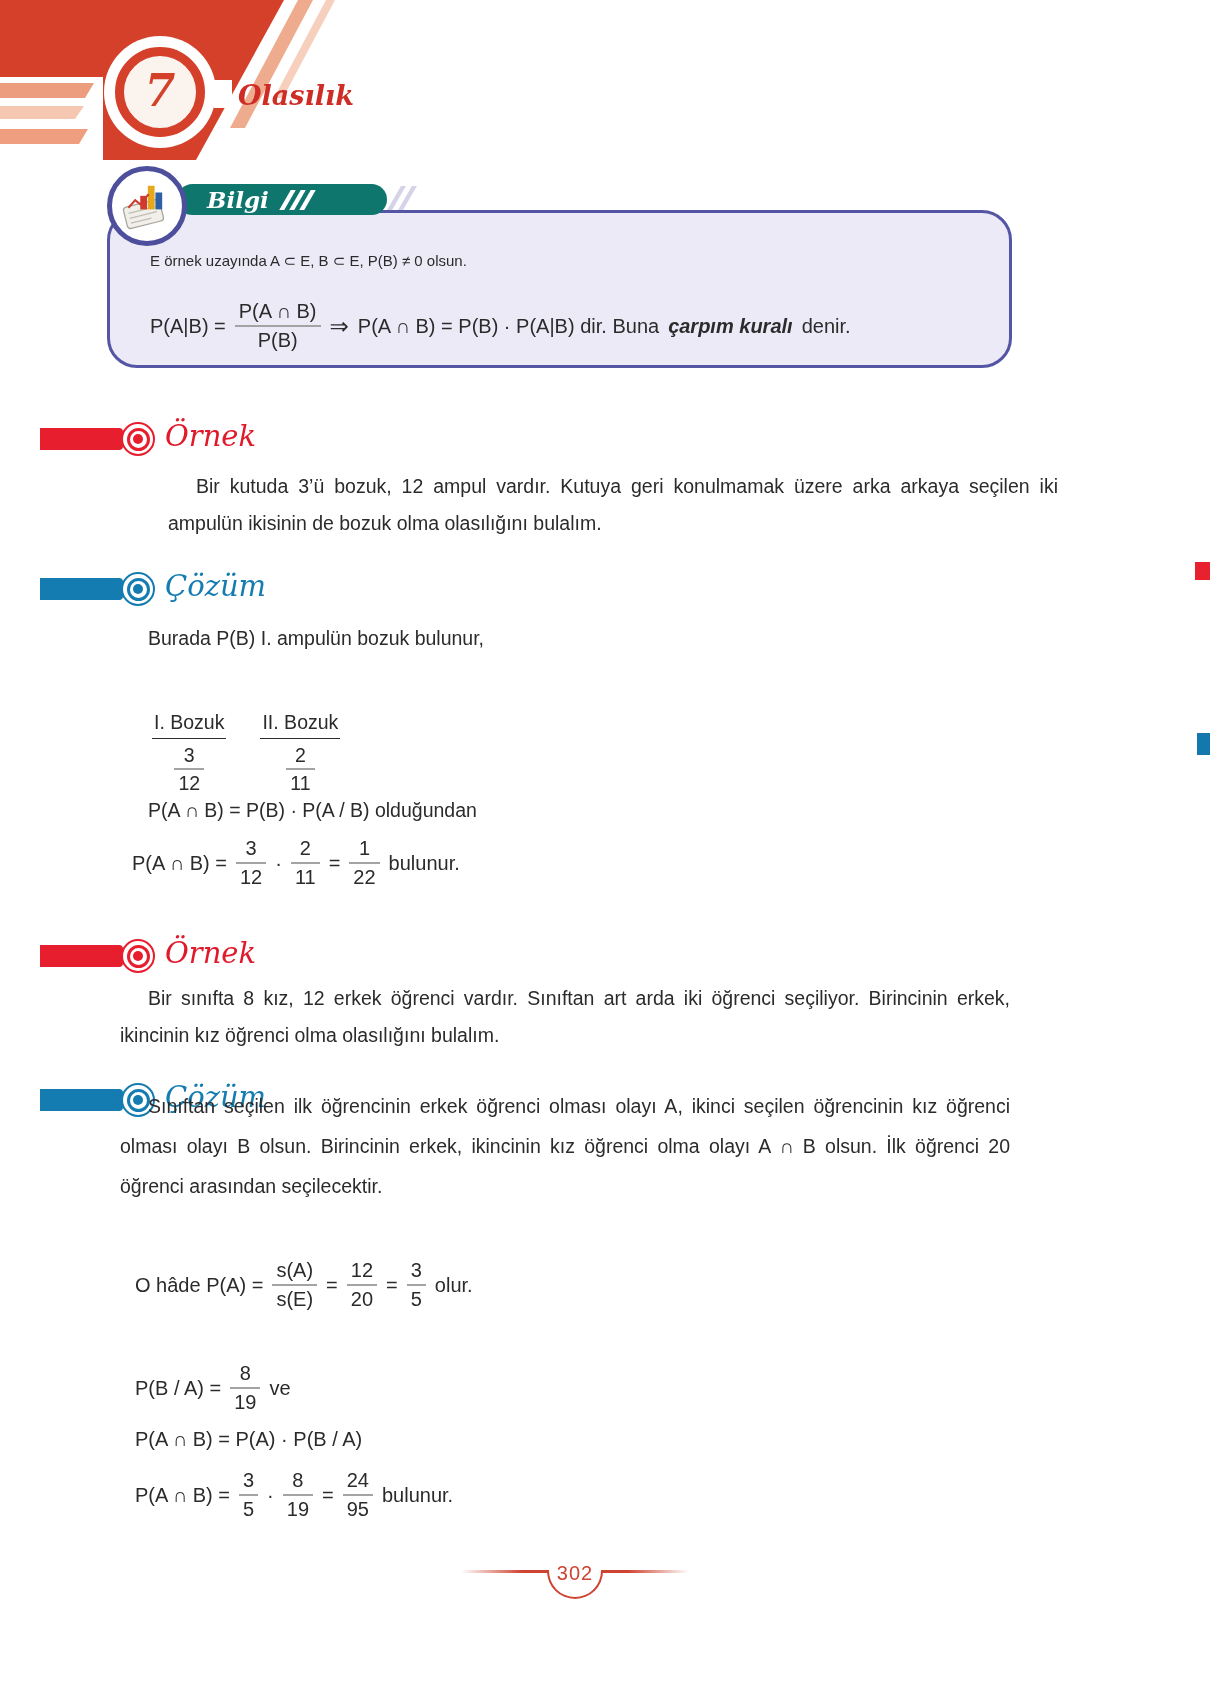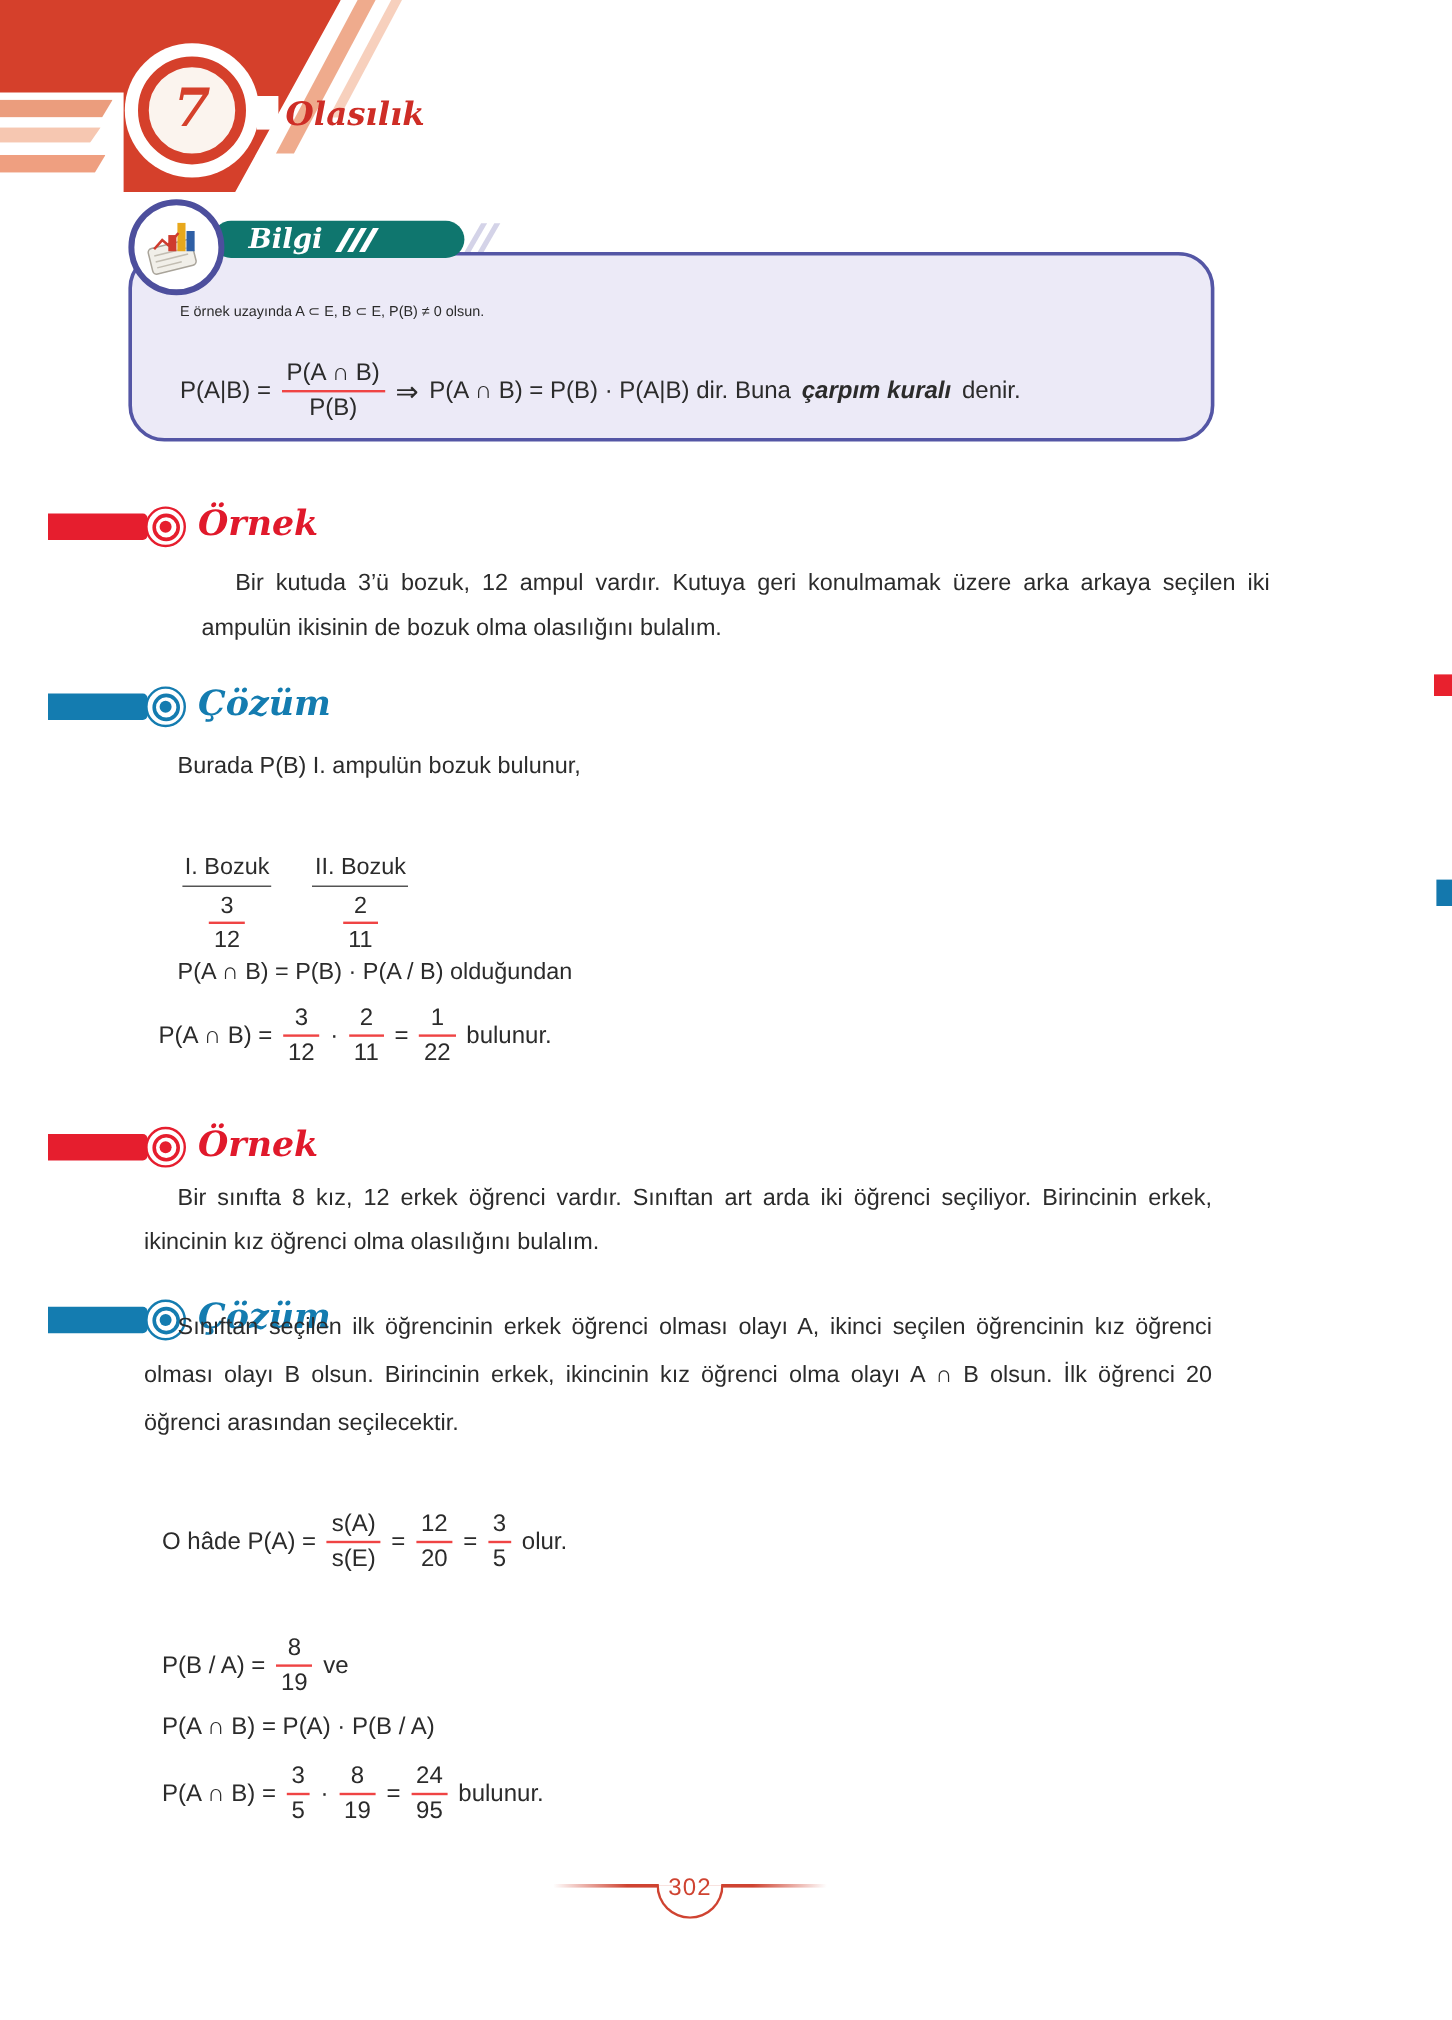--- a/index.html
+++ b/index.html
@@ -32,37 +32,37 @@
   .bilgi-pill{position:absolute;left:177px;top:184px;width:210px;height:31px;background:#0f766e;
       border-radius:16px;display:flex;align-items:center;padding-left:30px;box-sizing:border-box;z-index:3;}
   .bilgi-label{font-family:"DejaVu Serif",serif;font-style:italic;font-weight:700;font-size:23px;color:#fff;}
   .slashes{display:flex;gap:5px;margin-left:16px;}
   .slash{display:inline-block;width:5px;height:20px;background:#fff;transform:skewX(-30deg);}
   .pill-after{position:absolute;left:394px;top:186px;display:flex;gap:6px;z-index:3;}
   .pill-after .slash{background:#d4d3e8;height:24px;}
   .bilgi-icon-circle{position:absolute;left:107px;top:166px;width:80px;height:80px;border-radius:50%;
       background:#fff;border:5px solid #4d4f9d;box-sizing:border-box;z-index:4;
       display:flex;align-items:center;justify-content:center;}
-  .bilgi-line1{position:absolute;left:150px;top:252px;font-size:12px;z-index:2;}
+  .bilgi-line1{position:absolute;left:150px;top:252px;font-size:15px;z-index:2;}
   .bilgi-formula{position:absolute;left:150px;top:293px;height:66px;display:flex;align-items:center;gap:9px;font-size:20px;z-index:2;}
 
   
   .frac{display:inline-flex;flex-direction:column;align-items:stretch;text-align:center;
         line-height:1.15;vertical-align:middle;}
   .frac .num{padding:0 4px 2px;}
-  .frac .den{border-top:2px solid #ef4444;padding:2px 4px 0;}
+  .frac .den{border-top:2px solid #a3a3a3;padding:2px 4px 0;}
 
   
   .sec{position:absolute;left:40px;height:36px;display:flex;align-items:center;}
   .sec-bar{width:83px;height:22px;border-radius:0 4px 4px 0;}
   .rings{width:34px;height:34px;border-radius:50%;display:flex;align-items:center;justify-content:center;
          box-sizing:border-box;margin-left:-2px;background:#fff;}
   .rings .r2{width:23px;height:23px;border-radius:50%;display:flex;align-items:center;justify-content:center;box-sizing:border-box;}
   .rings .dot{width:10px;height:10px;border-radius:50%;}
-  .sec-label{font-family:"DejaVu Serif",serif;font-style:italic;font-weight:700;font-size:29px;
+  .sec-label{font-family:"DejaVu Serif",serif;font-style:italic;font-weight:400;font-size:29px;
              margin-left:10px;transform:translateY(-3px);}
   .sec.red .sec-bar{background:#e61e2e;}
   .sec.red .rings{border:2px solid #e61e2e;}
   .sec.red .r2{border:3px solid #e61e2e;}
   .sec.red .dot{background:#e61e2e;}
   .sec.red .sec-label{color:#e0192b;}
   .sec.blue .sec-bar{background:#147cb0;}
   .sec.blue .rings{border:2px solid #147cb0;}
   .sec.blue .r2{border:3px solid #147cb0;}
   .sec.blue .dot{background:#147cb0;}

